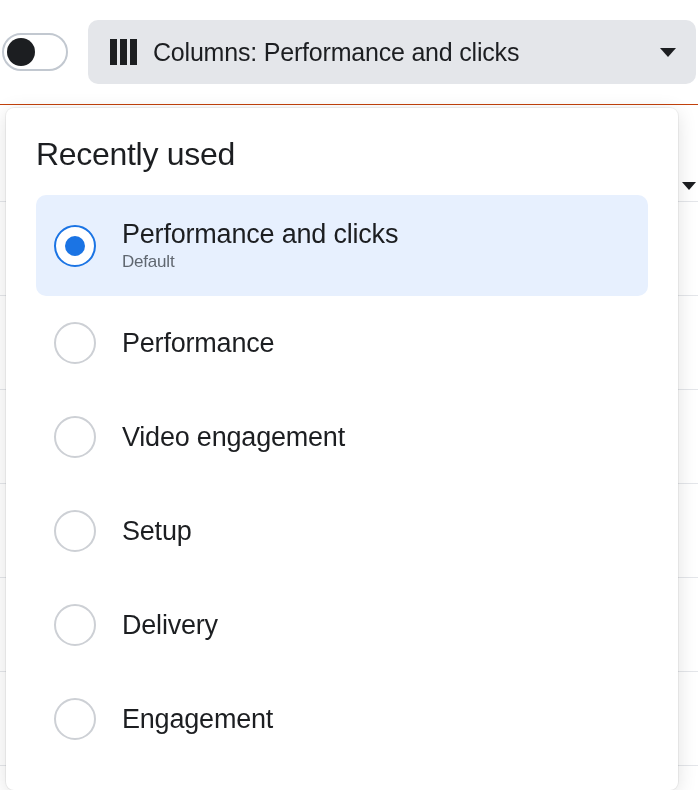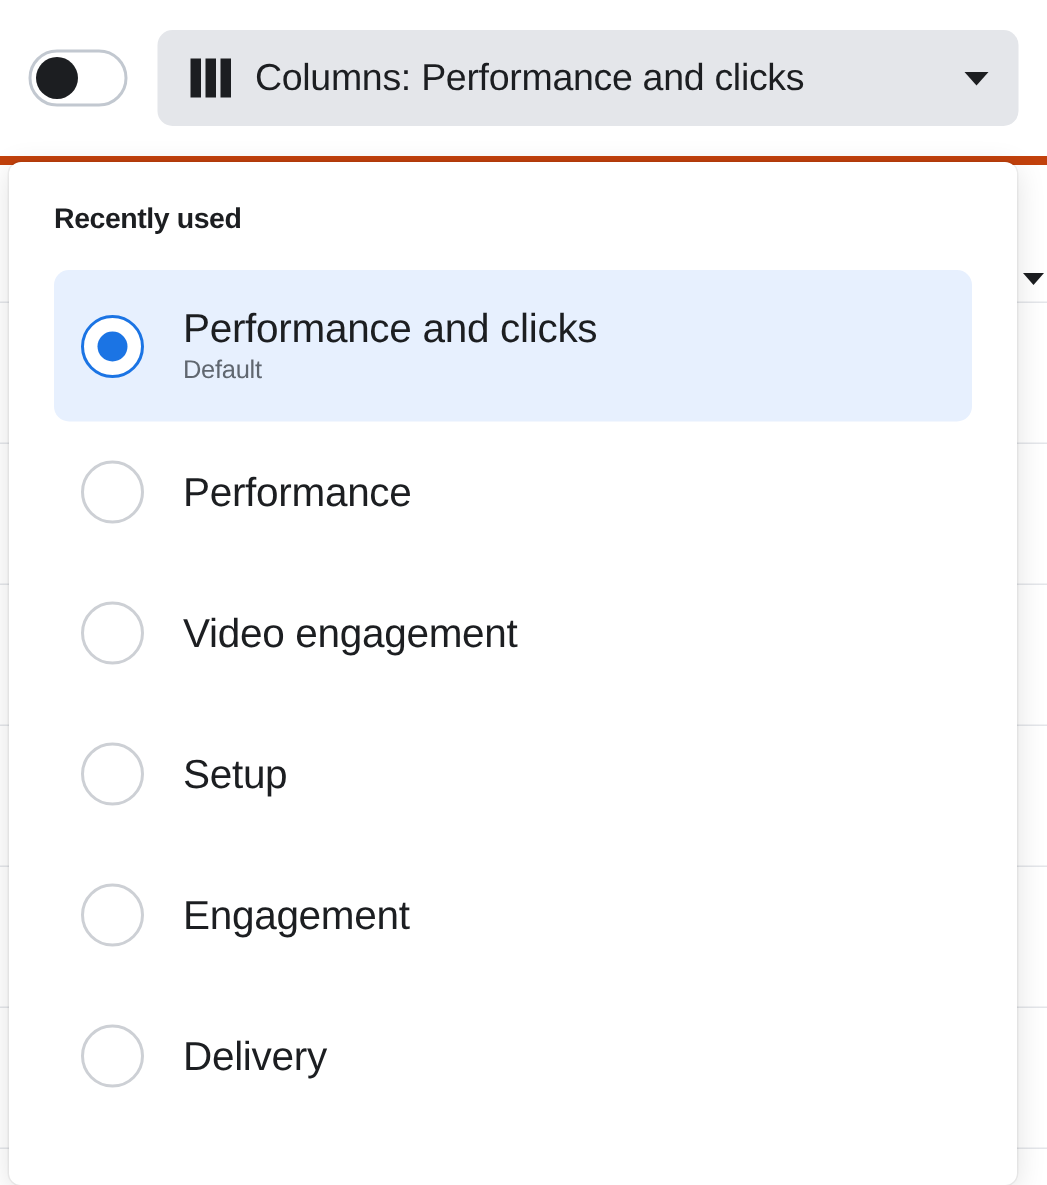--- a/index.html
+++ b/index.html
@@ -11,23 +11,23 @@
       font-family: -apple-system, BlinkMacSystemFont, "Segoe UI", Helvetica, Arial, sans-serif;
       background: #ffffff;
       width: 698px;
       height: 790px;
       overflow: hidden;
       position: relative;
     }
     .topbar {
       display: flex;
       align-items: center;
-      padding: 20px 19px;
+      padding: 20px 2px;
       gap: 20px;
-      border-bottom: 6px solid #c2410c;
+      border-bottom: 1px solid #c2410c;
       background: #fff;
     }
     .toggle {
       width: 66px;
       height: 38px;
       border-radius: 19px;
       border: 2px solid #c2c8d0;
       background: #fff;
       position: relative;
       cursor: pointer;
@@ -87,22 +87,22 @@
       left: 6px;
       right: 20px;
       bottom: 0;
       background: #fff;
       border-radius: 8px;
       box-shadow: 0 4px 20px rgba(0,0,0,0.12), 0 0 0 1px rgba(0,0,0,0.05);
       padding: 28px 30px 0 30px;
       z-index: 10;
     }
     .section-title {
-      font-size: 19px;
-      font-weight: 700;
+      font-size: 32px;
+      font-weight: 400;
       color: #1c1e21;
       margin-bottom: 22px;
       letter-spacing: -0.3px;
     }
     .option-list {
       display: flex;
       flex-direction: column;
       gap: 0;
     }
     .option-row {
@@ -241,25 +241,25 @@
     <div class="option-row">
       <div class="radio"></div>
       <div class="option-text">
         <div class="option-label">Setup</div>
       </div>
     </div>
 
     <div class="option-row">
       <div class="radio"></div>
       <div class="option-text">
+        <div class="option-label">Delivery</div>
+      </div>
+    </div>
+
+    <div class="option-row">
+      <div class="radio"></div>
+      <div class="option-text">
         <div class="option-label">Engagement</div>
-      </div>
-    </div>
-
-    <div class="option-row">
-      <div class="radio"></div>
-      <div class="option-text">
-        <div class="option-label">Delivery</div>
       </div>
     </div>
 
   </div>
 </div>
 
 </body></html>

